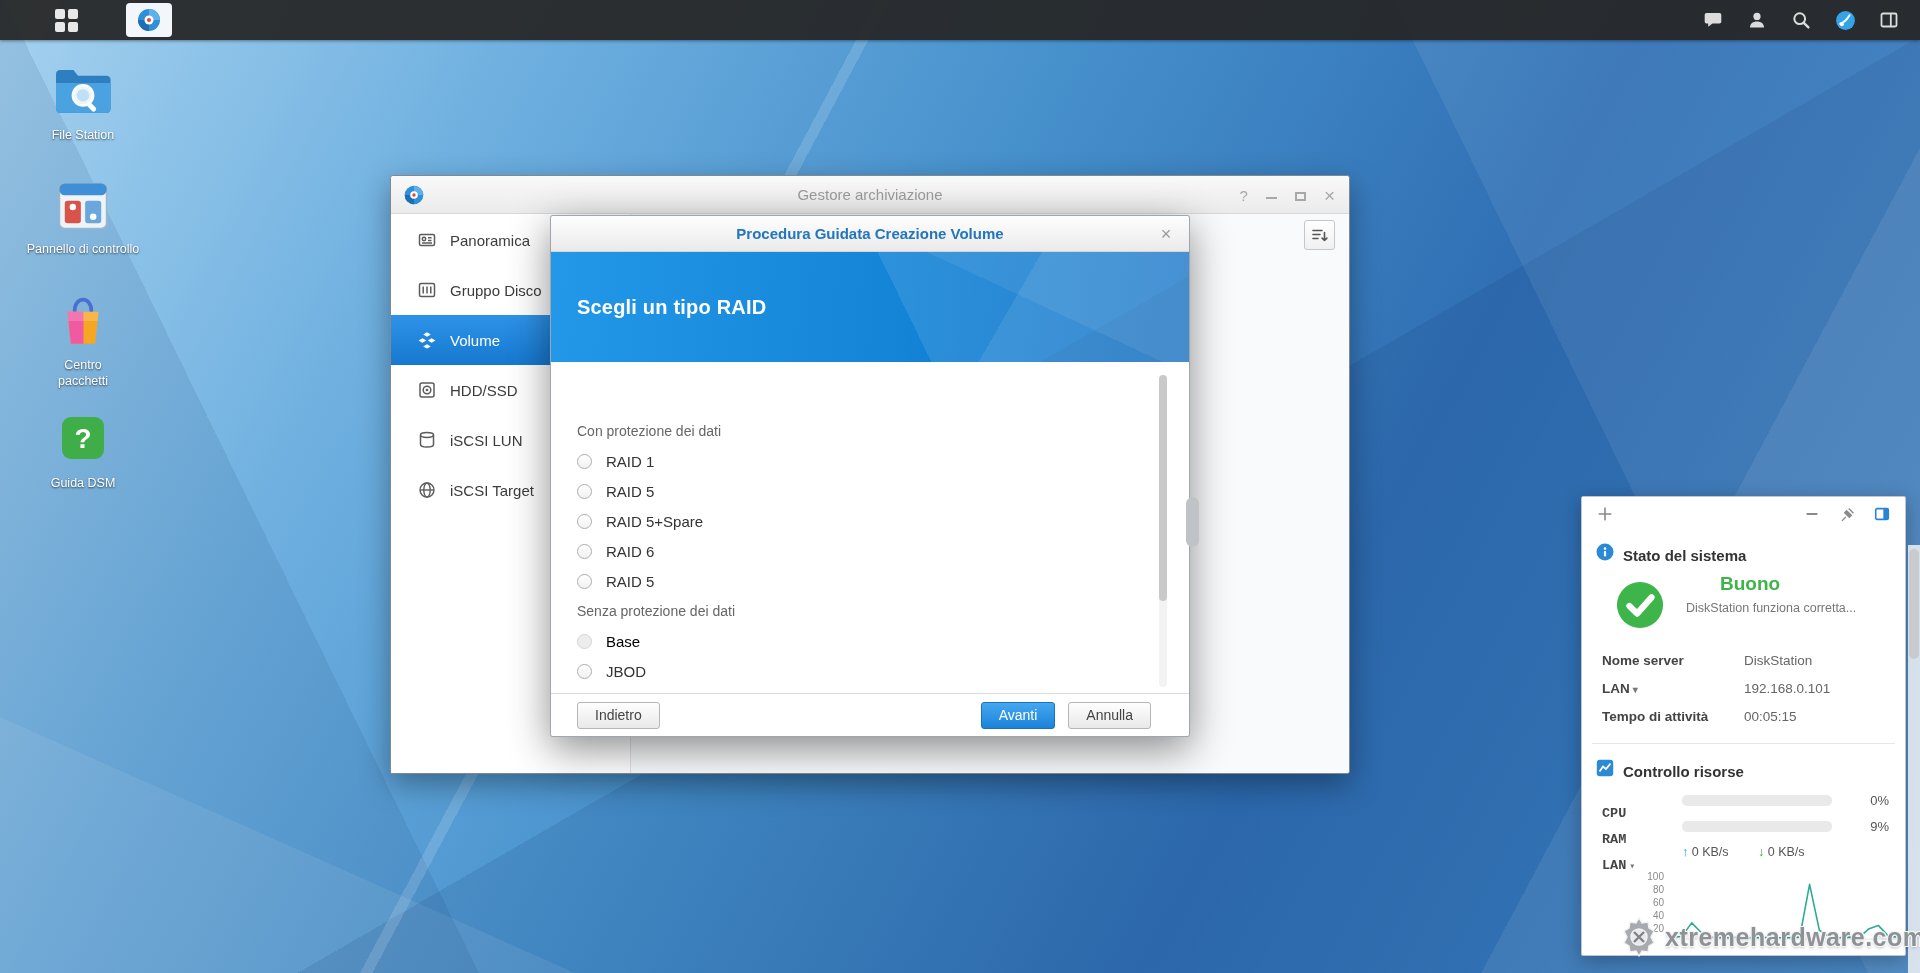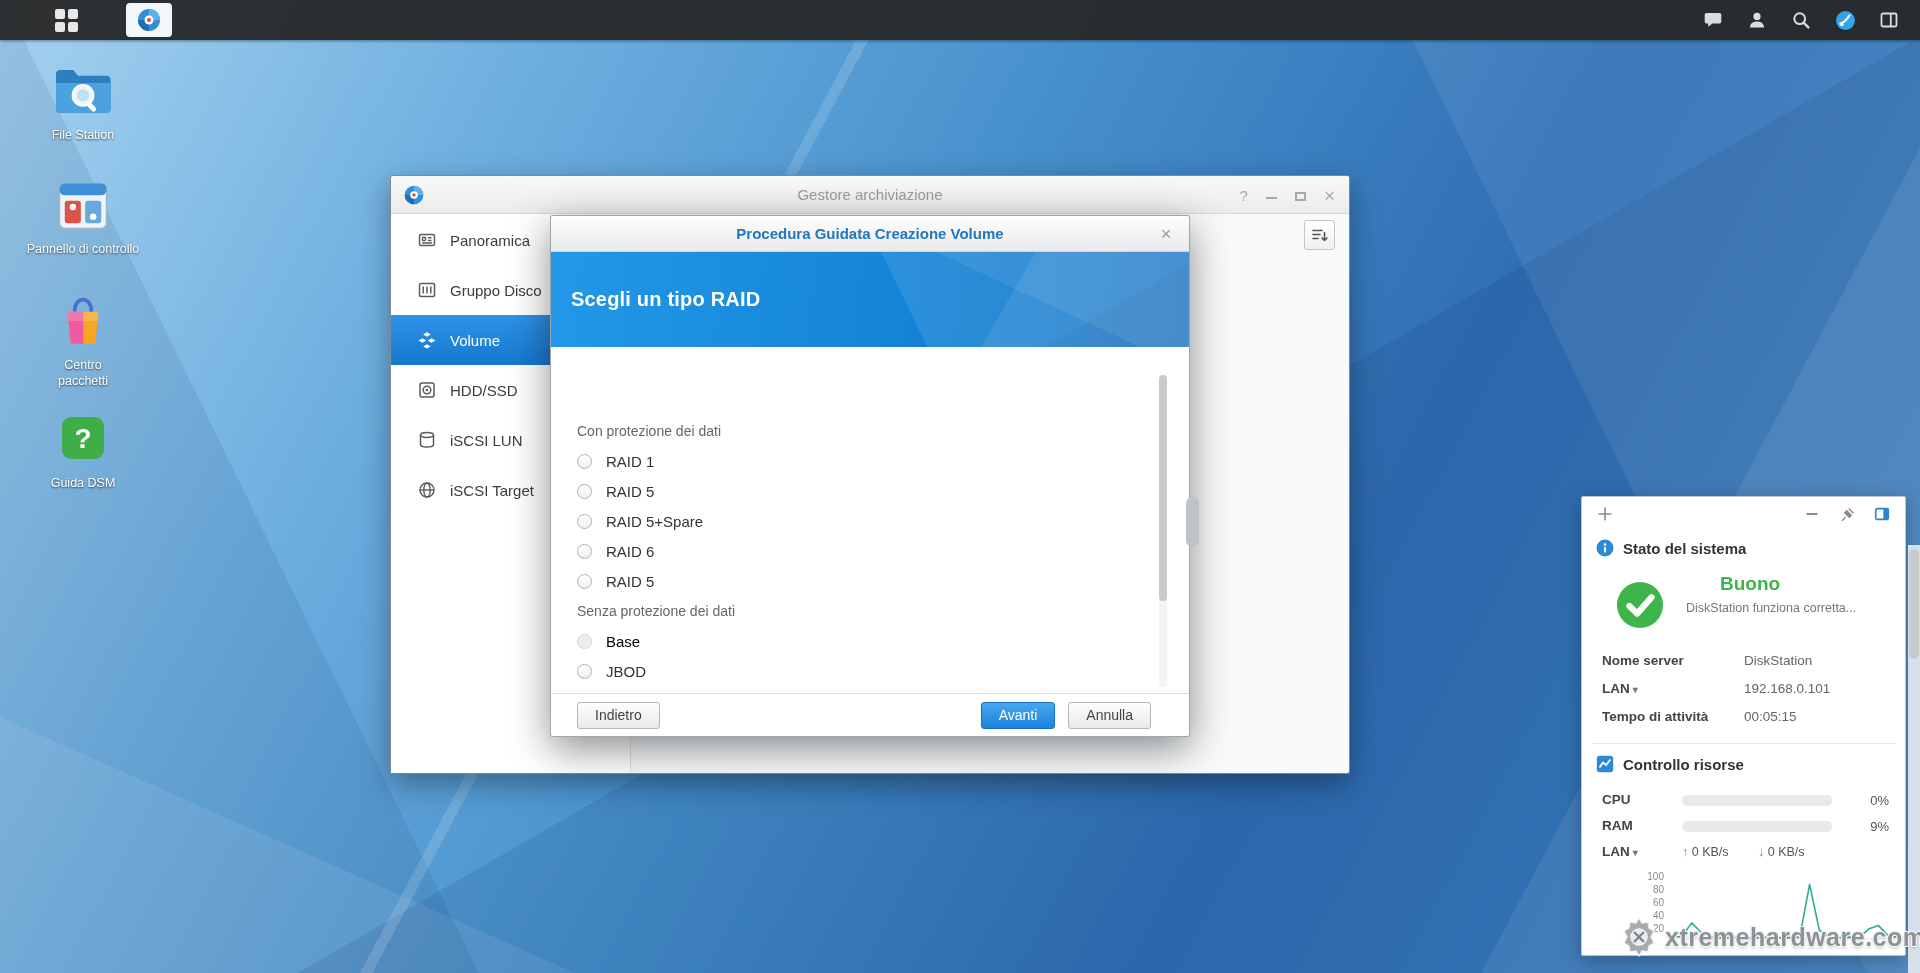--- a/index.html
+++ b/index.html
@@ -56,21 +56,21 @@
 
   
   .page-scrollbar { position:absolute; right:0; top:545px; bottom:0; width:12px; background:rgba(238,241,243,0.85); z-index:8; }
   .page-scrollbar .pg-thumb { position:absolute; top:4px; left:1px; width:10px; height:110px; background:#c7cbce; border-radius:5px; cursor:pointer; }
 
   
   .wizard { position:absolute; left:550px; top:215px; width:640px; height:522px; background:#fff; border:1px solid rgba(40,60,80,0.45); border-radius:3px; box-shadow:0 12px 40px rgba(0,0,0,0.45); z-index:5; }
   .wiz-titlebar { position:relative; height:36px; background:linear-gradient(#fefefe,#eaeaea); border-bottom:1px solid #d5d5d5; border-radius:3px 3px 0 0; display:flex; align-items:center; justify-content:center; }
   .wiz-title { font-size:15px; font-weight:bold; color:#2176bd; }
   .wiz-close { position:absolute; right:12px; top:7px; width:22px; height:22px; text-align:center; line-height:22px; font-size:18px; color:#9a9a9a; cursor:pointer; }
-  .wiz-banner { position:absolute; left:0; right:0; top:36px; height:95px; display:flex; align-items:center; padding-left:20px;
+  .wiz-banner { position:absolute; left:0; right:0; top:36px; height:110px; display:flex; align-items:center; padding-left:26px;
     background:
       linear-gradient(64deg, transparent 55%, rgba(255,255,255,0.10) 55%),
       linear-gradient(120deg, transparent 70%, rgba(255,255,255,0.09) 70%),
       linear-gradient(205deg, rgba(255,255,255,0.07) 30%, transparent 30%),
       linear-gradient(330deg, rgba(0,30,80,0.08) 18%, transparent 18%),
       linear-gradient(95deg, #2398e8 0%, #1484d6 55%, #0c6ec4 100%);
   }
   .wiz-heading { color:#fff; font-size:20px; font-weight:bold; letter-spacing:0.2px; }
   .wiz-body { position:absolute; top:146px; left:0; right:0; bottom:43px; padding:14px 0 0 26px; background:#fff; overflow:hidden;margin-top:40px; }
   .group-label { height:30px; line-height:30px; color:#666; font-size:14px; }
@@ -89,31 +89,31 @@
   .btn.primary { border-color:#1a73c0; background:linear-gradient(#45a7f0,#1c83da); color:#fff; }
   .wiz-footer .spacer { flex:1; }
   .wiz-footer .btn + .btn { margin-left:13px; }
 
   
   .widget-panel { position:absolute; left:1581px; top:496px; width:325px; height:460px; background:#fff; border:1px solid #c2c6ca; border-radius:2px; box-shadow:0 5px 20px rgba(0,0,0,0.28); z-index:7; }
   .wp-header { position:absolute; top:0; left:0; right:0; height:34px; display:flex; align-items:center; padding:0 13px; }
   .wp-right { margin-left:auto; display:flex; gap:15px; align-items:center; }
   .wp-iconbtn { cursor:pointer; display:flex; align-items:center; justify-content:center; width:20px; height:20px; }
   .ws-titlerow { position:absolute; left:14px; display:flex; align-items:center; gap:9px; }
-  .ws-title { font-size:15px; font-weight:bold; color:#333; }
+  .ws-title { font-size:15px; font-weight:bold; color:#333;margin-top:8px; }
   .check-circle { position:absolute; left:34px; top:84px; width:48px; height:48px; }
   .status-buono { position:absolute; left:104px; top:76px; font-size:19px; font-weight:bold; color:#3db54a;margin-left:34px; }
   .status-detail { position:absolute; left:104px; top:104px; font-size:12.5px; color:#777; width:205px; white-space:nowrap; overflow:hidden; text-overflow:ellipsis; }
   .info-row { position:absolute; left:0; width:100%; height:24px; }
   .info-label { position:absolute; left:20px; top:4px; font-size:13.5px; font-weight:bold; color:#444; }
   .info-value { position:absolute; left:162px; top:4px; font-size:13.5px; color:#666; }
   .caret { font-size:10px; color:#777; margin-left:3px; }
   .wp-divider { position:absolute; left:10px; right:10px; top:246px; border-top:1px solid #e6e6e6; }
   .res-row { position:absolute; left:0; width:100%; height:22px; }
-  .res-label { position:absolute; left:20px; top:3px; font-size:13.5px; font-weight:bold; color:#444; }
+  .res-label { position:absolute; left:20px; top:17px; font-size:13.5px; font-weight:bold; color:#444;font-family:Liberation Mono, monospace; }
   .bar-track { position:absolute; left:100px; top:6px; width:150px; height:11px; background:#e9e9e9; border-radius:5px; overflow:hidden; }
   .bar-fill { height:100%; background:linear-gradient(#4aaef0,#1f8bd8); border-radius:5px; width:0; }
   .res-value { position:absolute; right:16px; top:4px; font-size:13px; color:#555; }
   .lan-stat { position:absolute; top:4px; font-size:12.5px; color:#555; }
   .lan-up { left:100px; } .lan-down { left:176px; }
   .arrow-up { color:#2a9fe0; font-weight:bold; } .arrow-down { color:#3cb54a; font-weight:bold; }
   .ytick { position:absolute; left:36px; width:46px; text-align:right; font-size:10px; color:#8a8a8a; line-height:10px; }
   .lan-chart { position:absolute; left:90px; top:376px; width:226px; height:70px; }
 
   

